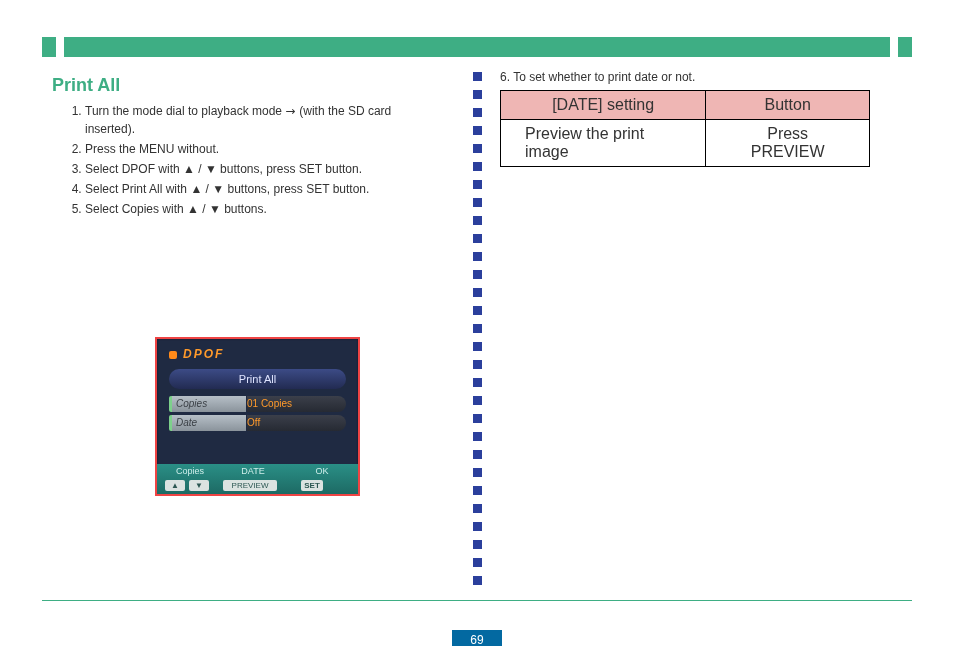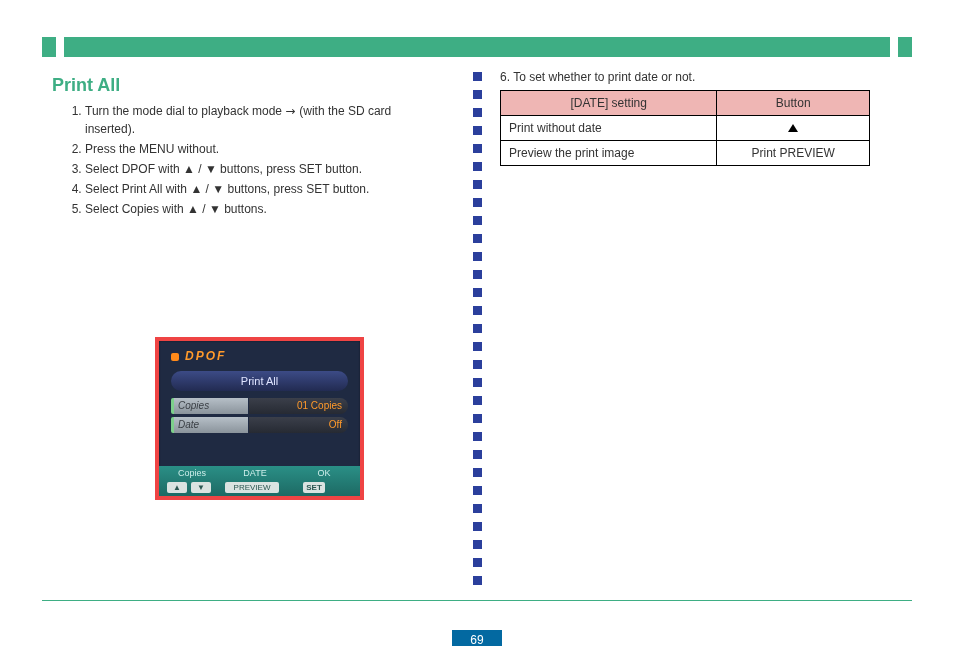--- a/index.html
+++ b/index.html
@@ -13,38 +13,38 @@
   .section-title{color:#3EAE84;font-weight:bold;font-size:18px;}
   
   .left{position:absolute;left:52px;top:75px;width:400px;}
   .left .sec{margin-bottom:6px;}
   .left ol{margin:6px 0 0 20px;padding:0;}
   .left li{margin:2px 13px;line-height:1.5;}
   .left ul{list-style:disc;margin:2px 0 2px 14px;padding:0;}
   .left ul li{margin:1px 0;}
   .arrow{font-family:"DejaVu Sans",Arial;}
   
-  .shot{position:absolute;left:155px;top:337px;width:201px;height:155px;background:#1f2a42;border:4px solid #ef4444;box-shadow:0 0 2px rgba(0,0,0,.5) inset;}
+  .shot{position:absolute;left:155px;top:337px;width:201px;height:155px;background:#1f2a42;border:2px solid #ef4444;box-shadow:0 0 2px rgba(0,0,0,.5) inset;}
   .shot .hdr{position:absolute;top:8px;left:12px;color:#ff9a2b;font-weight:bold;font-style:italic;font-size:12px;letter-spacing:2px;}
   .shot .dot{display:inline-block;width:8px;height:8px;border-radius:2px;background:#ff8a1a;margin-right:6px;vertical-align:middle;}
   .shot .pill{position:absolute;left:12px;right:12px;height:20px;border-radius:10px;background:linear-gradient(#3c4b86,#222b52);color:#dfe4ff;text-align:center;line-height:20px;font-size:11px;}
   .shot .row{position:absolute;left:12px;right:12px;height:16px;}
   .shot .row .lab{position:absolute;left:0;width:70px;height:16px;background:linear-gradient(#b6bfc7,#8a939b);border-left:3px solid #7dd08b;color:#3a3f45;font-style:italic;font-size:10px;line-height:16px;padding-left:4px;border-radius:2px 0 0 2px;}
-  .shot .row .val{position:absolute;left:78px;right:0;height:16px;background:linear-gradient(#3b3f4a,#262a33);color:#ff9a2b;font-size:10px;line-height:16px;text-align:right;padding-right:6px;border-radius:0 8px 8px 0;}
+  .shot .row .val{position:absolute;left:78px;right:0;height:16px;background:linear-gradient(#3b3f4a,#262a33);color:#ff9a2b;font-size:10px;line-height:16px;padding-right:6px;border-radius:0 8px 8px 0;}
   .shot .footer{position:absolute;left:0;right:0;bottom:0;height:30px;background:linear-gradient(#2a8f86,#1d6a64);}
   .shot .footer .fcol{position:absolute;top:2px;font-size:9px;color:#cdeeea;text-align:center;}
   .shot .footer .btn{position:absolute;bottom:3px;height:11px;background:#dbe3e1;border-radius:2px;color:#2c5752;font-size:8px;text-align:center;line-height:11px;}
   
   .divider{position:absolute;top:72px;left:473px;width:10px;height:520px;}
   .divider .sq{width:9px;height:9px;background:#2b3f9c;margin-bottom:9px;}
   
   .right{position:absolute;left:500px;top:70px;width:408px;}
   .right .lead{margin-bottom:4px;}
   table.set{border-collapse:collapse;width:370px;margin-top:6px;}
-  table.set th,table.set td{border:1px solid #000;padding:5px 8px;font-size:12px;text-align:center;}
+  table.set th,table.set td{border:1px solid #000;padding:5px 24px;font-size:16px;text-align:center;}
   table.set th{background:#efb6b4;font-weight:normal;}
   .tri-up,.tri-down{display:inline-block;width:0;height:0;}
   .tri-down{border-left:5px solid transparent;border-right:5px solid transparent;border-top:8px solid #000;}
   .tri-up{border-left:5px solid transparent;border-right:5px solid transparent;border-bottom:8px solid #000;}
   
   .bottom{position:absolute;left:42px;right:42px;top:600px;border-top:1px solid #3EAE84;height:1px;}
   .pgnum{position:absolute;left:50%;transform:translateX(-50%);top:590px;width:50px;height:24px;background:#0369a1;color:#fff;text-align:center;line-height:20px;font-size:12px;margin-top:40px;}
   .pgnum::after{content:"";position:absolute;left:0;right:0;bottom:-6px;height:6px;background:#3EAE84;}
 </style>
 </head>
@@ -133,26 +133,22 @@
 
   <div class="right">
     <div class="lead">6. <span>To set whether to print date or not.</span></div>
     <table class="set">
       <tbody>
           <tr>
         <th>[DATE] setting</th>
         <th>Button</th>
       </tr>
       <tr>
-        <td style="text-align:left;">Print without date</td>
-        <td><span class="tri-up"></span></td>
-      </tr>
-      <tr>
         <td style="text-align:left;">Preview the print image</td>
-        <td>Print PREVIEW</td>
+        <td>Press PREVIEW</td>
       </tr>
     </tbody>
       </table>
   </div>
 
   <div class="bottom"></div>
   <div class="pgnum">69</div>
 
 </div>
 

